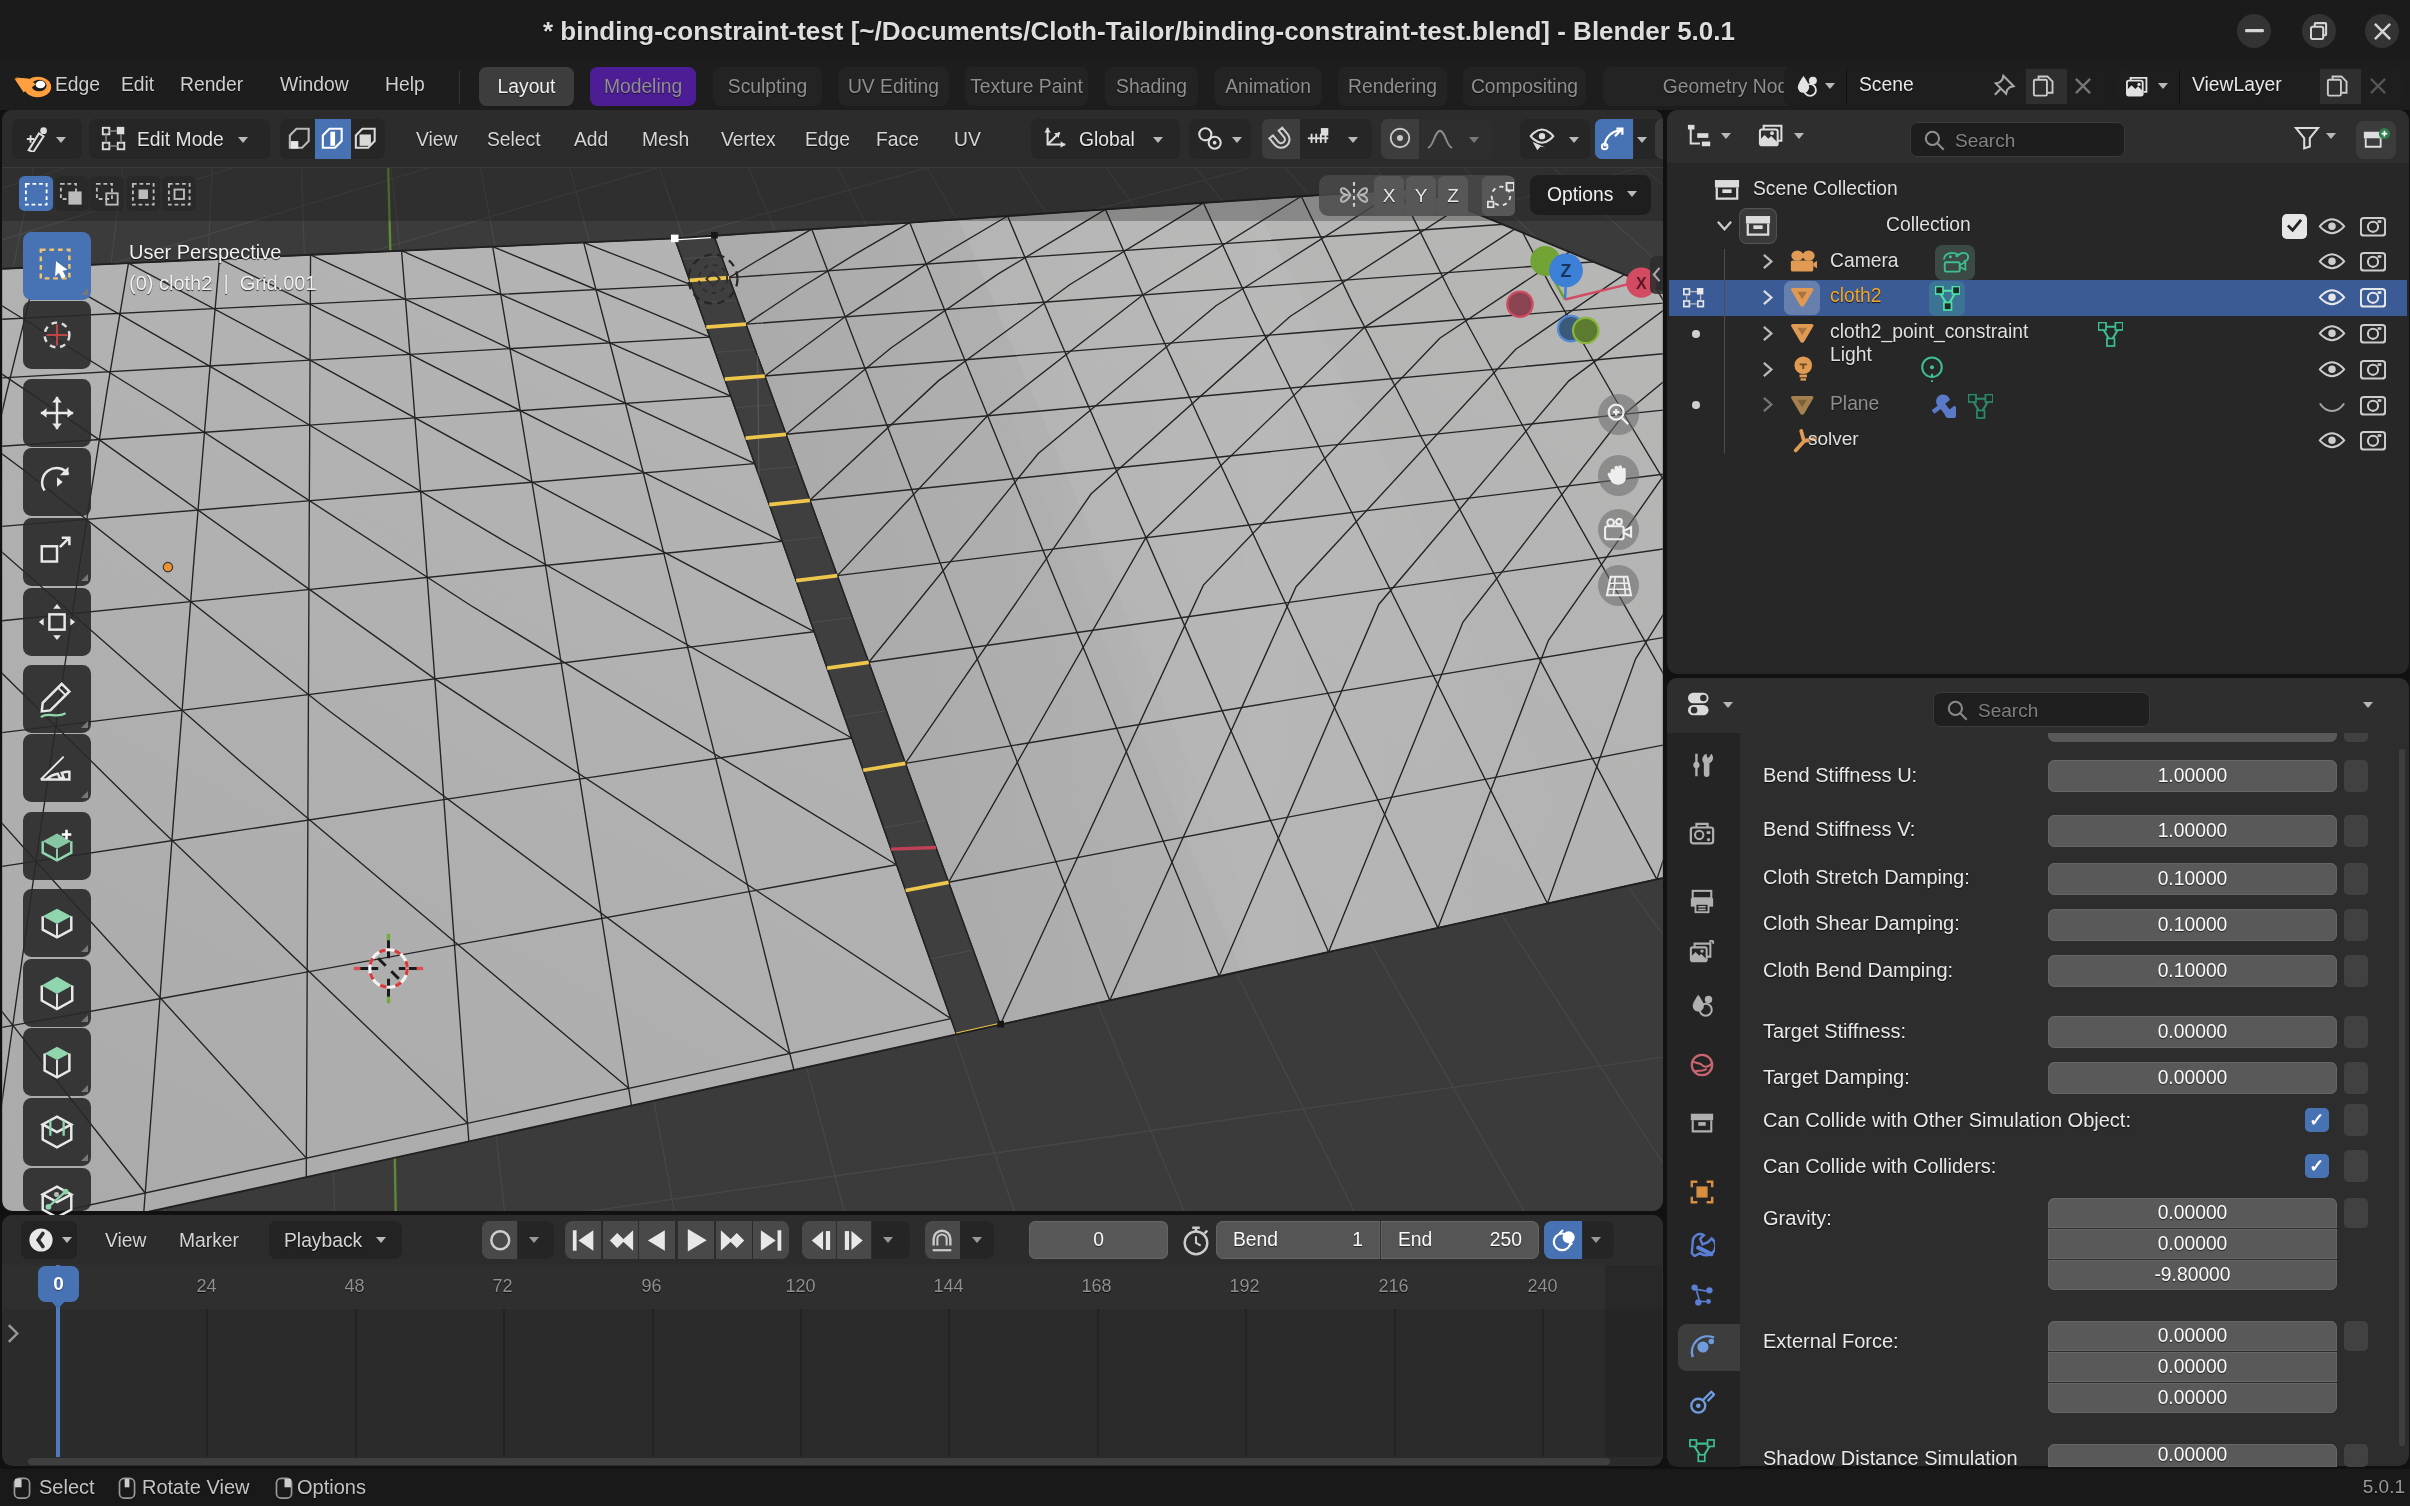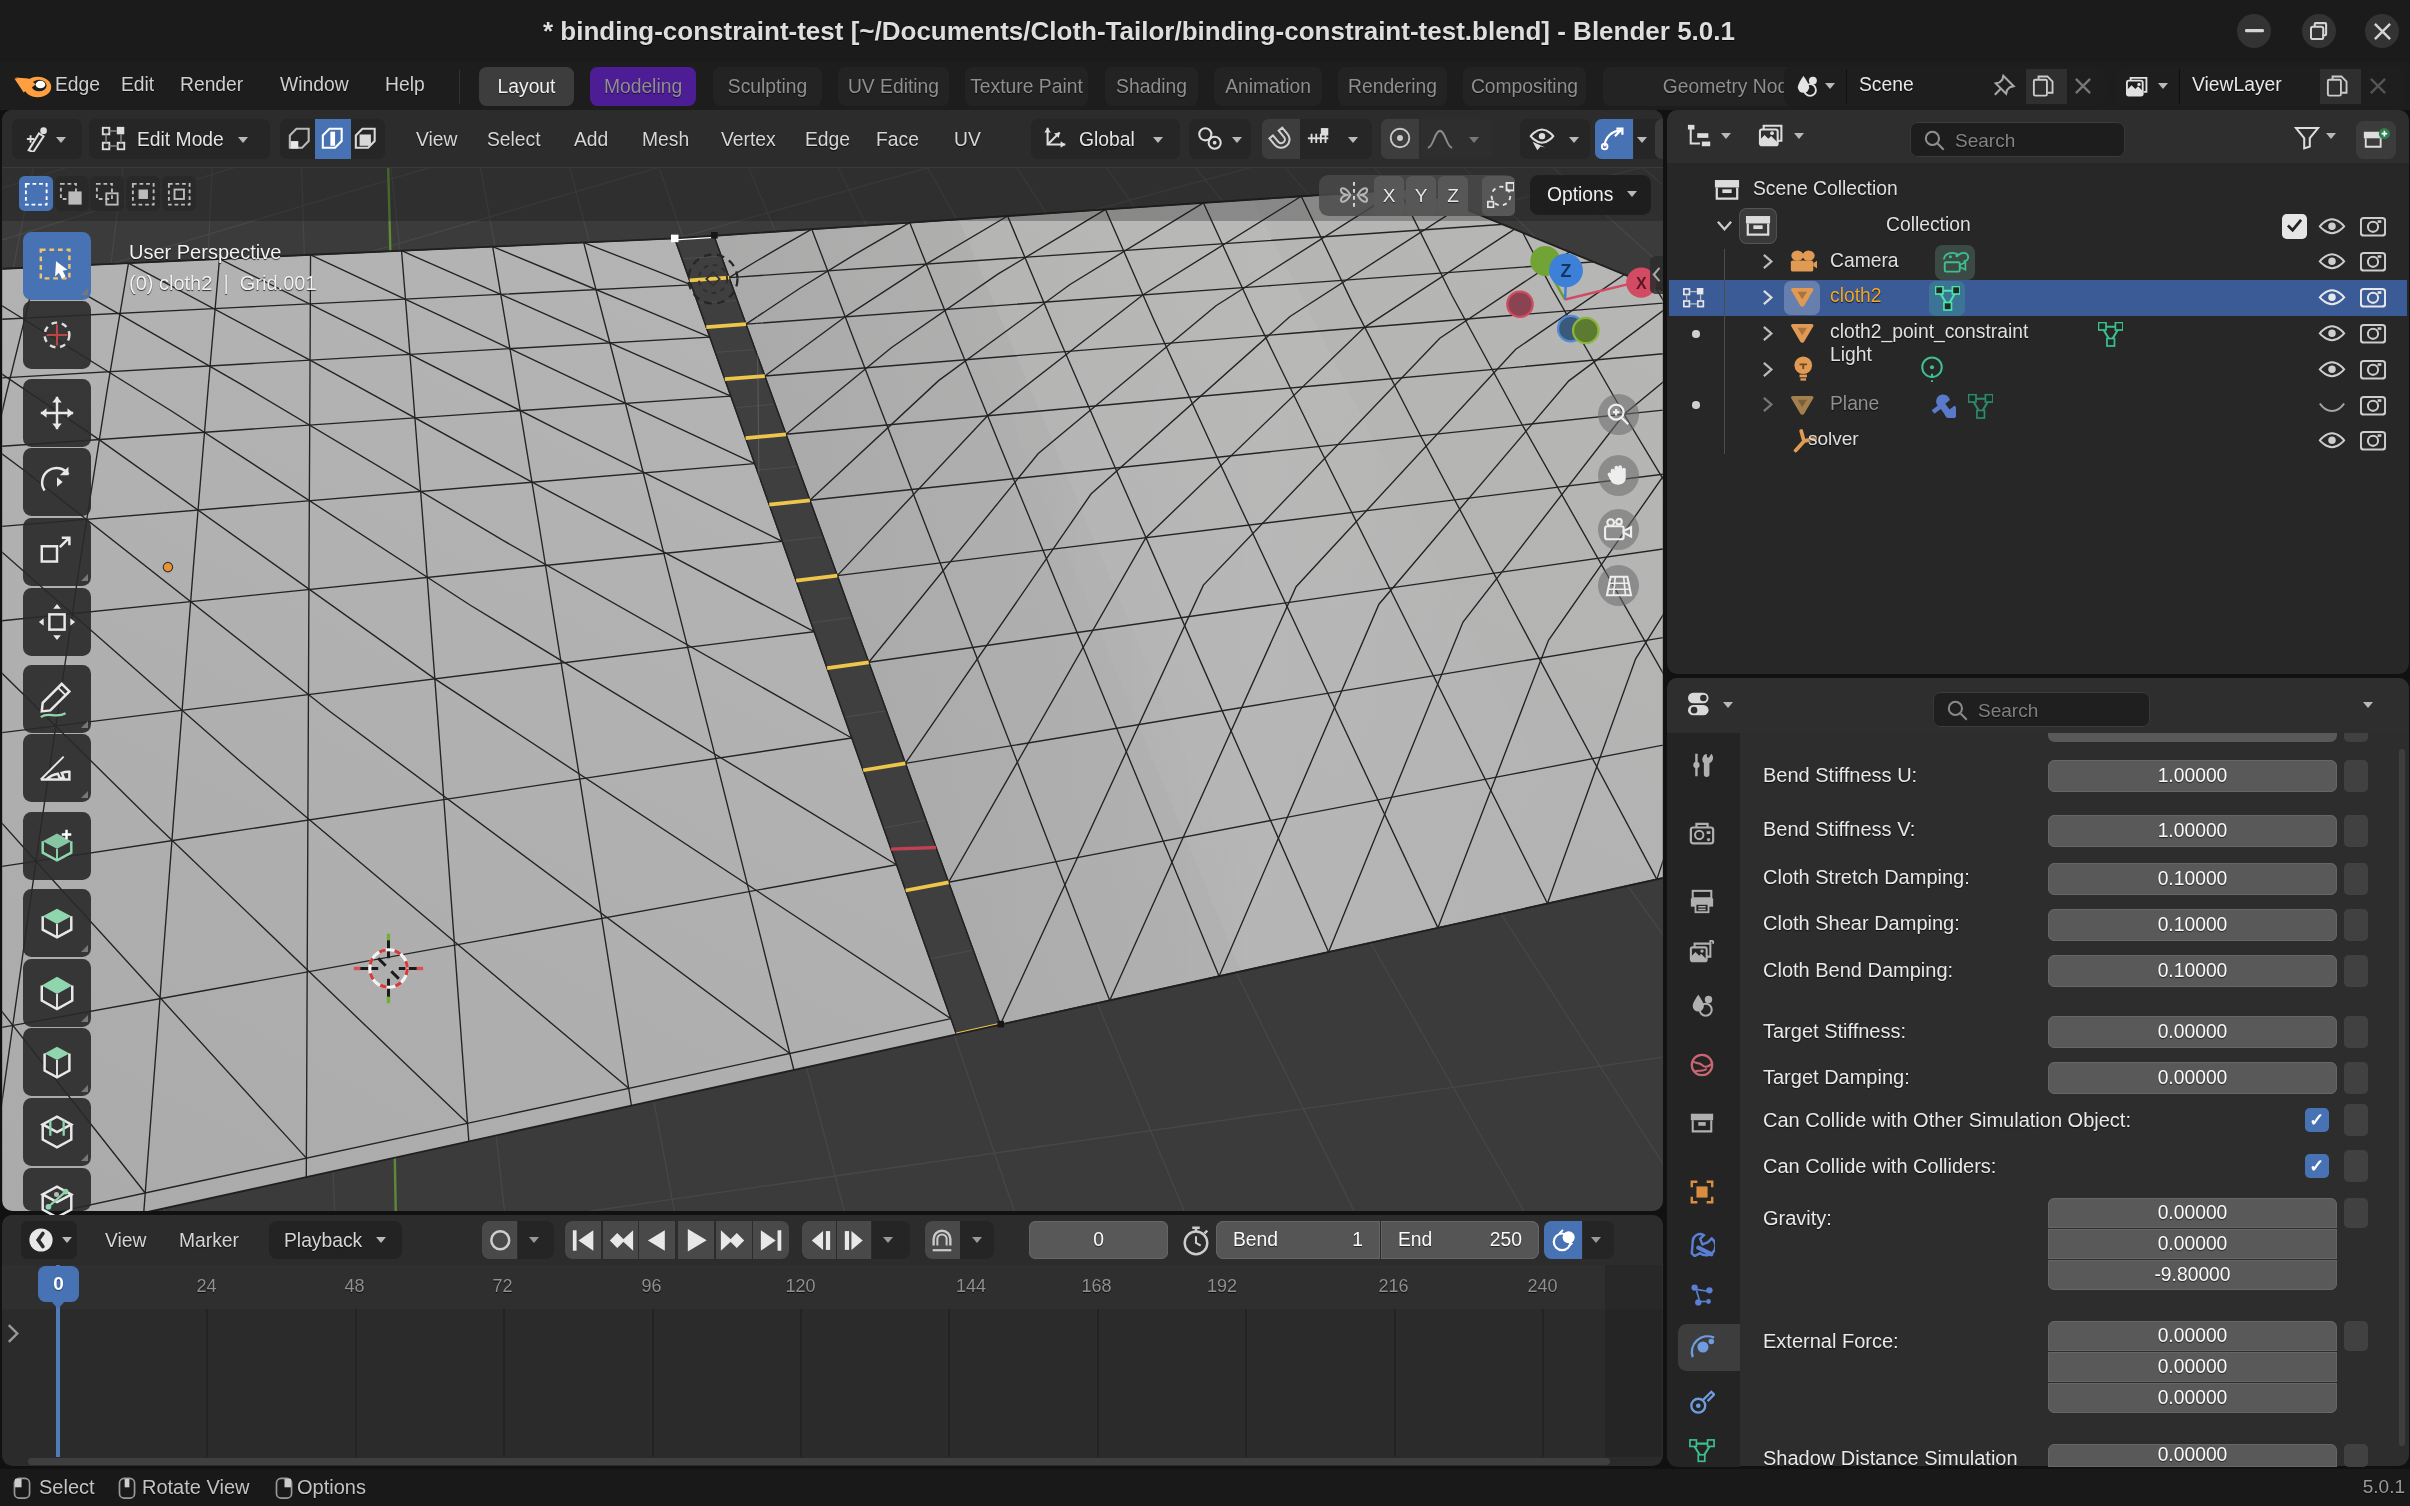--- a/index.html
+++ b/index.html
@@ -1025,25 +1025,25 @@
 <div class="txt" style="left:169px;top:1276px;width:75px;text-align:center;color:#8f8f8f;font-size:18px">24</div>
 <div class="ab" style="left:355px;top:1309px;width:1.9px;height:148px;background:#232323"></div>
 <div class="txt" style="left:317px;top:1276px;width:75px;text-align:center;color:#8f8f8f;font-size:18px">48</div>
 <div class="ab" style="left:503px;top:1309px;width:1.9px;height:148px;background:#232323"></div>
 <div class="txt" style="left:465px;top:1276px;width:75px;text-align:center;color:#8f8f8f;font-size:18px">72</div>
 <div class="ab" style="left:652px;top:1309px;width:1.9px;height:148px;background:#232323"></div>
 <div class="txt" style="left:614px;top:1276px;width:75px;text-align:center;color:#8f8f8f;font-size:18px">96</div>
 <div class="ab" style="left:800px;top:1309px;width:1.9px;height:148px;background:#232323"></div>
 <div class="txt" style="left:763px;top:1276px;width:75px;text-align:center;color:#8f8f8f;font-size:18px">120</div>
 <div class="ab" style="left:948px;top:1309px;width:1.9px;height:148px;background:#232323"></div>
-<div class="txt" style="left:911px;top:1276px;width:75px;text-align:right;color:#8f8f8f;font-size:18px">144</div>
+<div class="txt" style="left:911px;top:1276px;width:75px;text-align:center;color:#8f8f8f;font-size:18px">144</div>
 <div class="ab" style="left:1097px;top:1309px;width:1.9px;height:148px;background:#232323"></div>
 <div class="txt" style="left:1059px;top:1276px;width:75px;text-align:center;color:#8f8f8f;font-size:18px">168</div>
 <div class="ab" style="left:1245px;top:1309px;width:1.9px;height:148px;background:#232323"></div>
-<div class="txt" style="left:1207px;top:1276px;width:75px;text-align:left;color:#8f8f8f;font-size:18px">192</div>
+<div class="txt" style="left:1207px;top:1276px;width:75px;text-align:center;color:#8f8f8f;font-size:18px">192</div>
 <div class="ab" style="left:1394px;top:1309px;width:1.9px;height:148px;background:#232323"></div>
 <div class="txt" style="left:1356px;top:1276px;width:75px;text-align:center;color:#8f8f8f;font-size:18px">216</div>
 <div class="ab" style="left:1542px;top:1309px;width:1.9px;height:148px;background:#232323"></div>
 <div class="txt" style="left:1505px;top:1276px;width:75px;text-align:center;color:#8f8f8f;font-size:18px">240</div>
 <div class="ab" style="left:56px;top:1265px;width:3.8px;height:192px;background:#4f7cb8"></div>
 <div class="ab" style="left:38px;top:1266px;width:41px;height:36px;background:#4772b3;border-radius:7.5px;color:#fff;font-size:19px;font-weight:bold;display:flex;align-items:center;justify-content:center;text-shadow:0 0.9px 0.9px rgba(0,0,0,.5)">0</div>
 <div class="ab" style="left:51px;top:1301px;width:0;height:0;border-left:7.5px solid transparent;border-right:7.5px solid transparent;border-top:8.5px solid #4772b3"></div>
 <svg class="ab" style="left:5.6px;top:1323px" width="15" height="21" viewBox="0 0 16 22">
     <path d="M3 2l9 9-9 9" fill="none" stroke="#999" stroke-width="2.6"></path>
   </svg>

